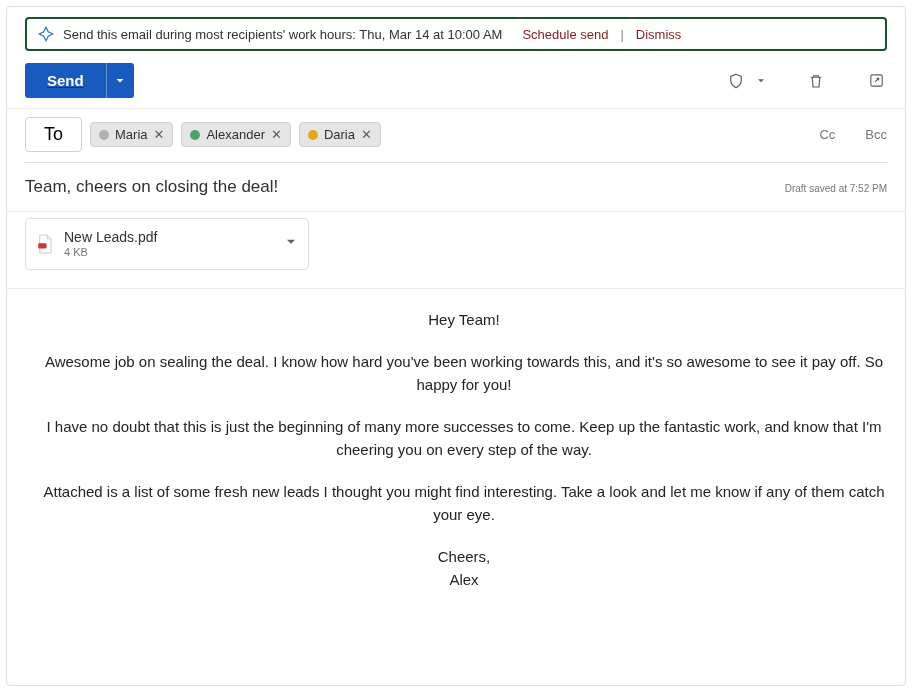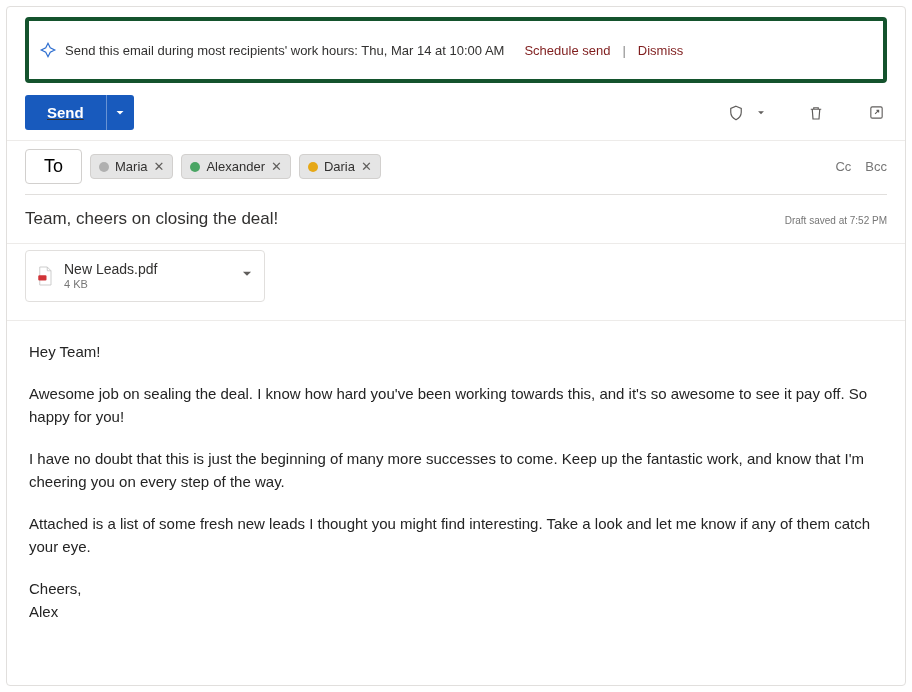--- a/index.html
+++ b/index.html
@@ -16,23 +16,23 @@
     border:1px solid #e1dfdd;
     border-radius:4px;
     width:100%;
     height:100%;
     display:flex;
     flex-direction:column;
     overflow:hidden;
   }
   .banner {
     margin:10px 18px 8px 18px;
-    border:4px solid #14532d;
-    border-radius:4px;
-    padding:20px 10px;
+    border:2px solid #14532d;
+    border-radius:4px;
+    padding:6px 10px;
     display:flex;
     align-items:center;
     gap:8px;
     font-size:13px;
   }
   .banner .link { color:#7f1d1d; cursor:pointer; }
   .banner .sep { color:#888; margin:0 4px; }
   .banner-icon { width:18px; height:18px; display:inline-flex; }
   .toolbar-row {
     display:flex;
@@ -93,35 +93,35 @@
     align-items:center;
     gap:6px;
     border:1px solid #d2d0ce;
     border-radius:4px;
     background:#e5e5e5;
     padding:4px 8px;
     font-size:13px;
   }
   .chip .x { color:#605e5c; cursor:pointer; font-size:13px; line-height:1; }
   .dot { width:10px; height:10px; border-radius:50%; display:inline-block; }
-  .ccbcc { color:#767676; font-size:13px; cursor:pointer; margin-left:6px; }
+  .ccbcc { color:#767676; font-size:13px; cursor:pointer; margin-left:22px; }
   .addr-underline { height:1px; background:#e1dfdd; margin:10px 18px 0 18px; }
   .subject-row {
     display:flex;
     align-items:baseline;
     padding:14px 18px 14px 18px;
   }
   .subject-text { font-size:17px; color:#323130; }
   .draft-saved { margin-left:auto; color:#767676; font-size:10px; }
   .attach-area {
     padding:6px 18px 18px 18px;
     border-bottom:1px solid #edebe9;
   }
   .attach-chip {
-    width:240px;
+    width:284px;
     border:1px solid #e1dfdd;
     border-radius:4px;
     padding:10px 10px;
     display:flex;
     align-items:center;
     gap:10px;
     background:#fff;
   }
   .file-icon { width:18px; height:22px; display:inline-flex; }
   .attach-chip .meta { display:flex; flex-direction:column; line-height:1.2; }
@@ -129,21 +129,21 @@
   .attach-chip .fsize { font-size:11px; color:#767676; }
   .attach-chip .chev { margin-left:auto; color:#605e5c; cursor:pointer; }
   .body-area {
     flex:1;
     padding:20px 18px 10px 22px;
     font-size:15px;
     line-height:1.5;
     color:#242424;
     overflow-y:auto;
   }
-  .body-area p { margin:0 0 20px 0; }
+  .body-area p { margin:0 0 20px 12px;text-align:center; }
 </style>
 </head>
 <body>
 
 <div class="card">
 
   <div class="banner">
     <span class="banner-icon">
       <svg viewBox="0 0 24 24" width="18" height="18" fill="none" stroke="#2f6fd0" stroke-width="1.6">
         <path d="M12 3 L9 9 L3 12 L9 15 L12 21 L15 15 L21 12 L15 9 Z"></path>

